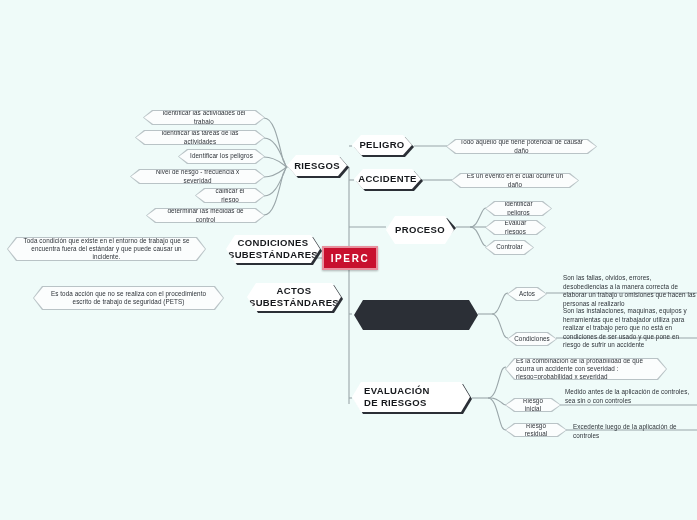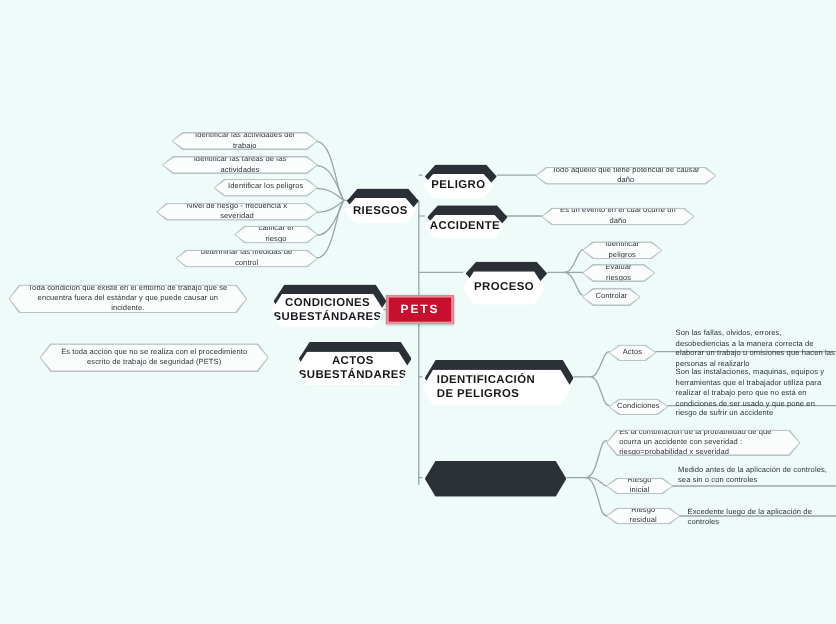--- a/index.html
+++ b/index.html
@@ -22,21 +22,20 @@
   
   .branch{
     background:#ffffff;
     justify-content:center;
     text-align:center;
     font-weight:bold;
     font-size:9.5px;
     color:#16181c;
     letter-spacing:.35px;
     line-height:12px;
-    margin-top:10px;
   }
   .branch .inner{
     position:absolute;inset:0;
     display:flex;align-items:center;justify-content:center;
   }
   .branch-shadow{
     position:absolute;background:#2b2f36;
   }
 
   
@@ -120,21 +119,21 @@
       <path d="M472 398 L488 398"></path>
       <path d="M488 398 C 496 398 498 380 502 370 C 503 368 504 367 506 367"></path>
       <path d="M488 398 L490 398 C 496 398 498 400 502 403 C 503 404 504 405 506 405"></path>
       <path d="M488 398 C 496 398 498 418 502 427 C 503 429 504 430 506 430"></path>
       <path d="M550 405 L697 405"></path>
       <path d="M558 430 L697 430"></path>
     </g>
   </svg>
 
   <div id="root-node" style="left:322px;top:246px;width:56px;height:24px;">
-    <span>PETS</span>
+    <span>IPERC</span>
   </div>
 
   <div class="branch-shadow hex" style="left:289px;top:157px;width:60px;height:21px;"></div>
   <div class="node hex branch" style="left:287px;top:155px;width:60px;height:21px;">
     <div class="inner">
         <span>RIESGOS</span>
       </div>
   </div>
 
   <div class="leaf-outline hex" style="left:143px;top:110px;width:122px;height:15px;"></div>
@@ -226,39 +225,39 @@
       <span>ACTOS</span>
       <span>SUBESTÁNDARES</span>
     </div>
   </div>
   <div class="leaf-outline hex" style="left:33px;top:286px;width:191px;height:24px;"></div>
   <div class="node hex leaf center" style="left:34px;top:287px;width:189px;height:22px;">
     <span>Es toda acción que no se realiza con el procedimiento escrito de trabajo de seguridad (PETS)</span>
   </div>
 
   <div class="branch-shadow hex" style="left:354px;top:300px;width:124px;height:30px;"></div>
-  <div class="node hex branch" style="left:352px;top:298px;width:124px;height:30px;">
-    <div class="inner" style="flex-direction:column;align-items:flex-start;padding-left:12px;">
-      <span>IDENTIFICACIÓN</span>
-      <span>DE PELIGROS</span>
-    </div>
-  </div>
   <div class="leaf-outline hex" style="left:507px;top:287px;width:40px;height:14px;"></div>
   <div class="node hex leaf center" style="left:508px;top:288px;width:38px;height:12px;">
     <span>Actos</span>
   </div>
   <div class="plain" style="left:563px;top:274px;width:134px;">Son las fallas, olvidos, errores, desobediencias a la manera correcta de elaborar un trabajo u omisiones que hacen las personas al realizarlo</div>
 
   <div class="leaf-outline hex" style="left:507px;top:332px;width:50px;height:14px;"></div>
   <div class="node hex leaf center" style="left:508px;top:333px;width:48px;height:12px;">
     <span>Condiciones</span>
   </div>
   <div class="plain" style="left:563px;top:307px;width:134px;">Son las instalaciones, maquinas, equipos y herramientas que el trabajador utiliza para realizar el trabajo pero que no está en condiciones de ser usado y que pone en riesgo de sufrir un accidente</div>
 
   <div class="branch-shadow hex" style="left:354px;top:384px;width:118px;height:30px;"></div>
+  <div class="node hex branch" style="left:352px;top:382px;width:118px;height:30px;">
+    <div class="inner" style="flex-direction:column;align-items:flex-start;padding-left:12px;">
+      <span>EVALUACIÓN</span>
+      <span>DE RIESGOS</span>
+    </div>
+  </div>
 
   <div class="leaf-outline hex" style="left:505px;top:358px;width:162px;height:22px;"></div>
   <div class="node hex leaf left" style="left:506px;top:359px;width:160px;height:20px;">
     <span>Es la combinación de la probabilidad de que ocurra un accidente con severidad : riesgo=probabilidad x severidad</span>
   </div>
 
   <div class="leaf-outline hex" style="left:505px;top:398px;width:56px;height:14px;"></div>
   <div class="node hex leaf center" style="left:506px;top:399px;width:54px;height:12px;">
     <span>Riesgo inicial</span>
   </div>

